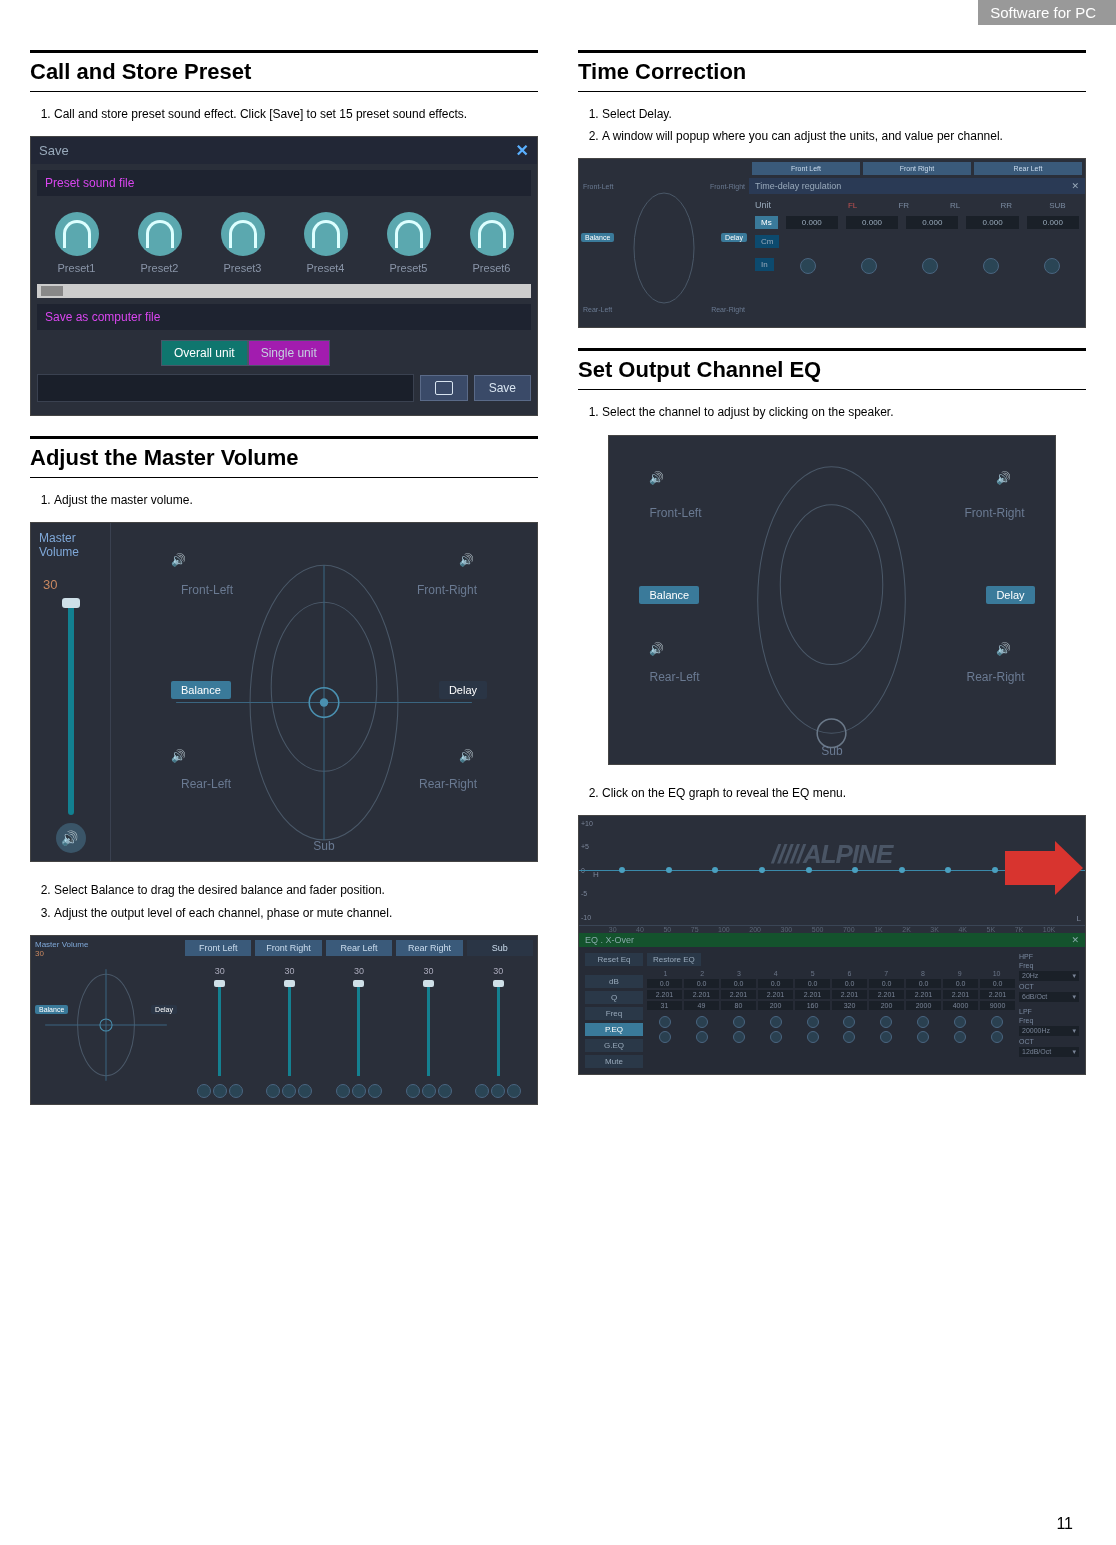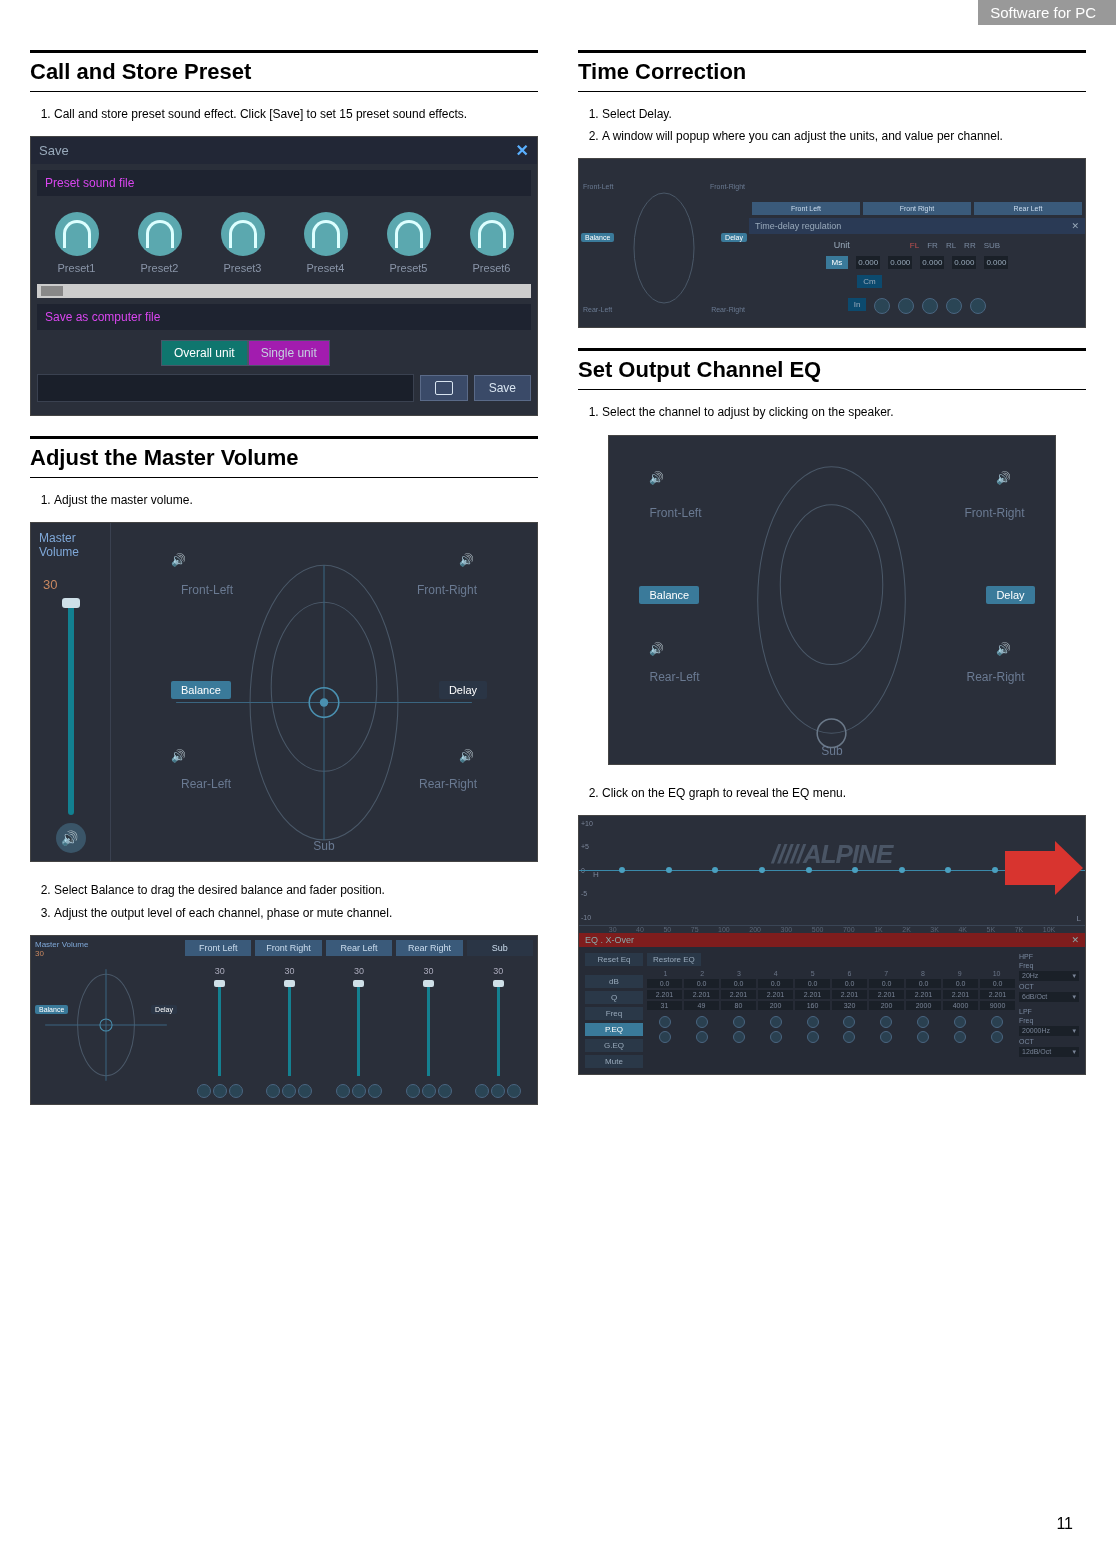--- a/index.html
+++ b/index.html
@@ -184,23 +184,23 @@
   .ch-val { color:#aab; font-size:9px; }
   .mini-vslider { width:3px; flex:1; background:#148090; position:relative; }
   .mini-thumb { position:absolute; top:0; left:-4px; width:11px; height:7px; background:#cfe0e8; border-radius:2px; }
   .ch-btns { display:flex; gap:2px; margin-top:4px; }
   .mini-circ { width:14px; height:14px; border-radius:50%; background:#2a4555; border:1px solid #4a6580; }
   
   .speaker-panel { height: 330px; width: 88%; margin: 0 auto 20px; position: relative; }
   
   .delay-panel { height: 170px; display:flex; font-size:9px; }
   .delay-left { width: 170px; position: relative; padding:4px; }
-  .delay-main { flex:1; display:flex; flex-direction:column;margin-top:40px; }
+  .delay-main { flex:1; display:flex; flex-direction:column; }
   .delay-title { background:#2a3a55; color:#9ab; padding:3px 6px; display:flex; justify-content:space-between; font-size:9px; }
-  .delay-grid { flex:1; display:flex; flex-direction:column; padding:6px; gap:6px; color:#9ab;align-items:center; }
+  .delay-grid { flex:1; display:flex; flex-direction:column; padding:6px; gap:6px; color:#9ab; }
   .delay-row { display:flex; align-items:center; gap:8px; }
   .delay-lbl { width:28px; font-size:9px; }
   .delay-btn { background:#0c4a6e; padding:2px 6px; font-size:8px; }
   .delay-btn.active { background:#3a7a9a; color:#fff; }
   .delay-header-row { display:flex; gap:8px; padding-left:40px; }
   .delay-header-row span { flex:1; text-align:center; font-size:8px; color:#7a8aa0; }
   .delay-box { flex:1; background:#1a2028; padding:2px; text-align:center; font-size:8px; }
   .delay-slider-row { display:flex; gap:8px; padding-left:40px; flex:1; }
   .delay-vslider { flex:1; display:flex; flex-direction:column; align-items:center; }
   .delay-track { width:3px; flex:1; background:#128090; position:relative; }
@@ -217,21 +217,21 @@
     position:absolute; right:30px; top:35px;
     width:50px; height:34px; background:#d8342f;
   }
   .eq-arrow::after {
     content:""; position:absolute; right:-28px; top:-10px;
     border-left:28px solid #d8342f;
     border-top:27px solid transparent;
     border-bottom:27px solid transparent;
   }
   .eq-xaxis { display:flex; justify-content:space-around; padding:0 20px; font-size:7px; color:#5a6575; }
-  .eq-ctrl-bar { background:#7f1d1d; color:#8aa; padding:2px 6px; display:flex; justify-content:space-between; font-size:9px; }
+  .eq-ctrl-bar { background:#14532d; color:#8aa; padding:2px 6px; display:flex; justify-content:space-between; font-size:9px; }
   .eq-controls { flex:1; background:#262b36; padding:6px; display:flex; gap:4px; position:relative; }
   .eq-left-col { width:58px; display:flex; flex-direction:column; gap:3px; }
   .eq-tab { background:#2a3848; padding:2px 4px; font-size:8px; color:#9ab; text-align:center; }
   .eq-tab.active { background:#3a7a9a; color:#fff; }
   .eq-mid { flex:1; display:flex; flex-direction:column; gap:2px; }
   .eq-hdr-row { display:flex; }
   .eq-hdr-row span { flex:1; text-align:center; font-size:7px; color:#6a7588; }
   .eq-val-row { display:flex; gap:2px; }
   .eq-val { flex:1; background:#1a2028; padding:1px; text-align:center; font-size:7px; }
   .eq-circ-row { display:flex; padding-top:4px; }

